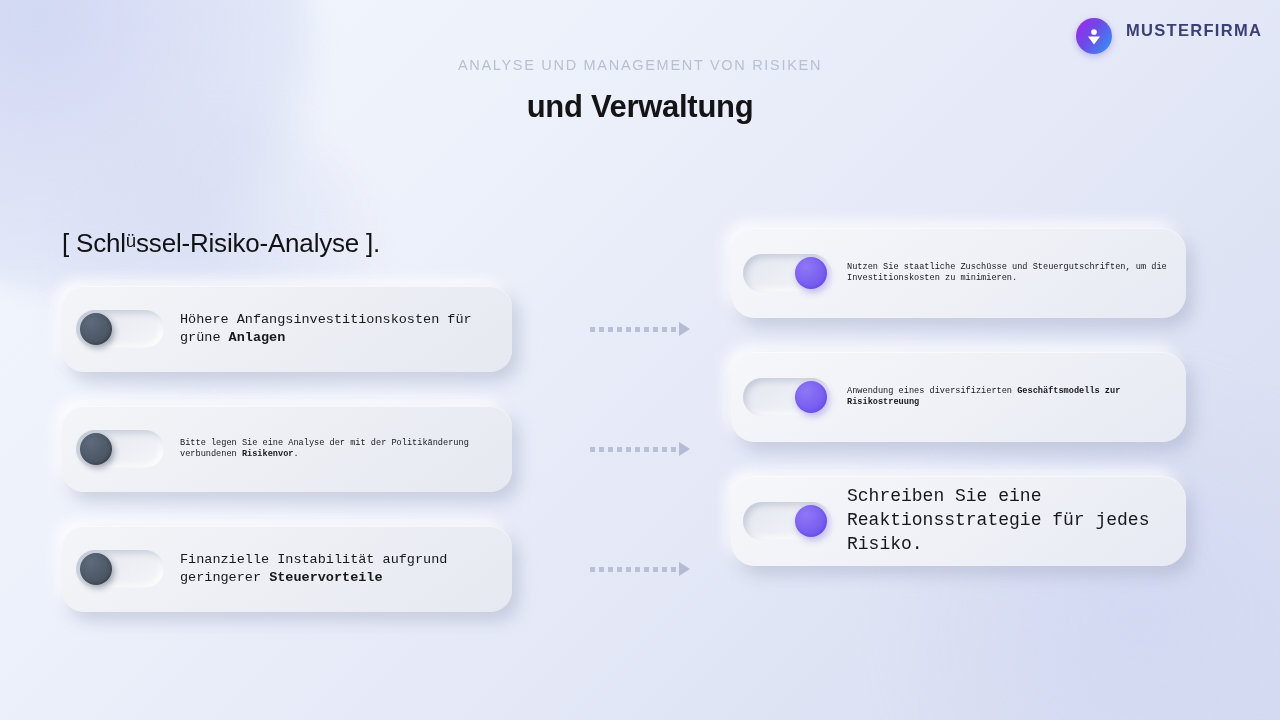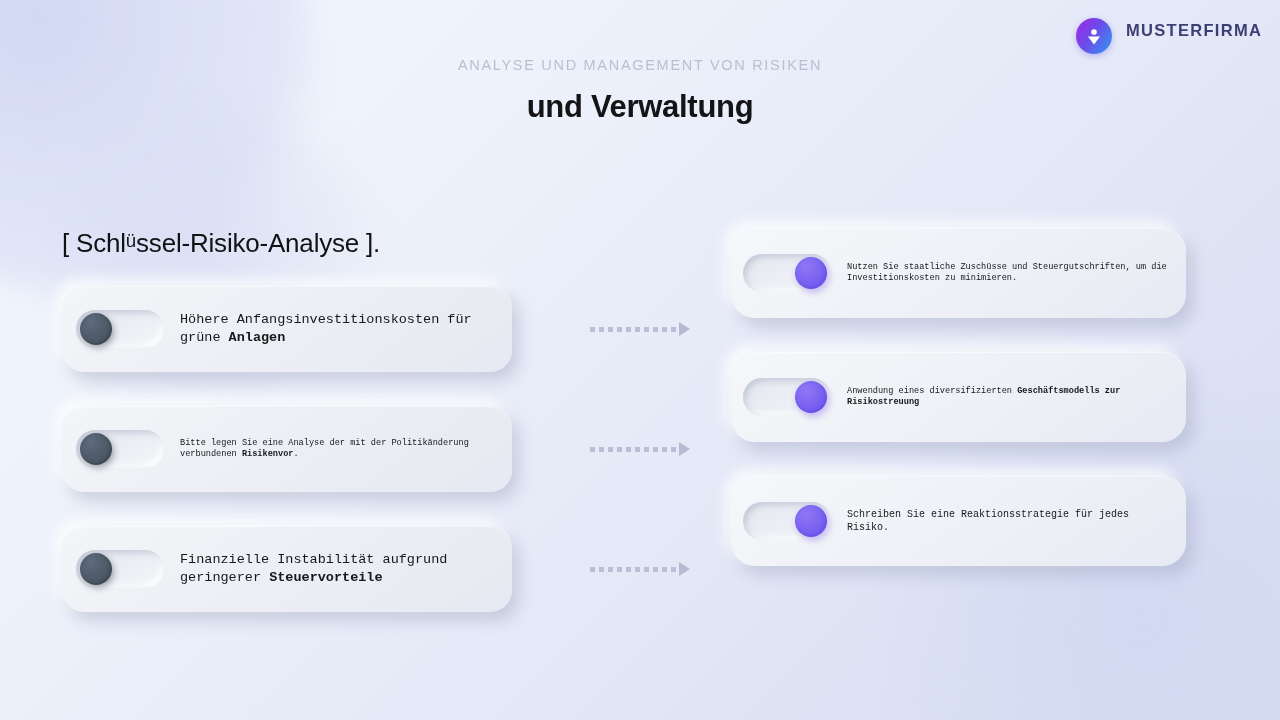--- a/index.html
+++ b/index.html
@@ -129,21 +129,21 @@
   .toggle.on  .knob {
     right:4px;
     background:radial-gradient(circle at 35% 30%,#8f77f6,#7359ef 72%);
     box-shadow:2px 3px 7px rgba(96,70,226,.40), inset -1px -1px 3px rgba(60,36,170,.25);
   }
 
   
   .card-text { margin-left:16px; color:#17181b; line-height:1.32;font-family:Liberation Mono, monospace; }
   .t-md { font-size:13.5px; }
   .t-sm { font-size:8.6px; }
-  .t-lg { font-size:10px; }
+  .t-lg { font-size:18px; }
   .card-text b { font-weight:bold; }
 
   
   .conns { padding-top:58px; }
   .conn {
     height:86px; margin-bottom:34px;
     display:flex; align-items:center; justify-content:center; gap:3px;
   }
   .conn .dots {
     width:86px; height:5px;

